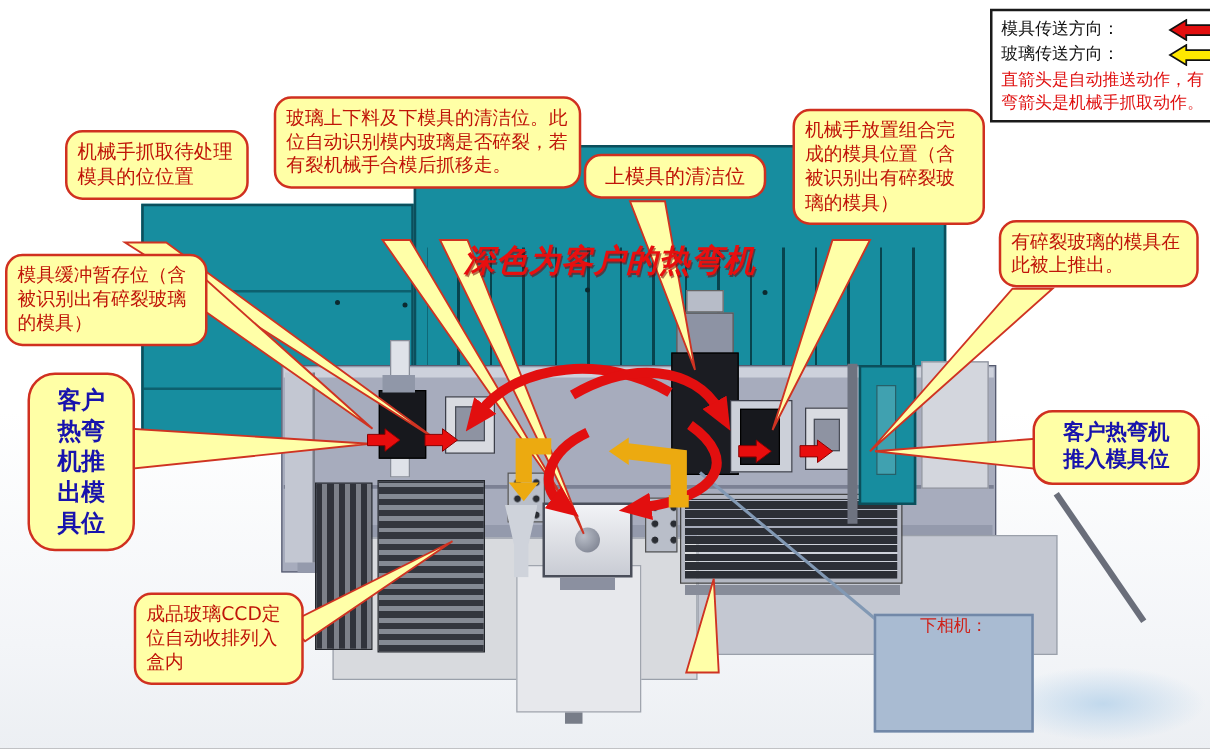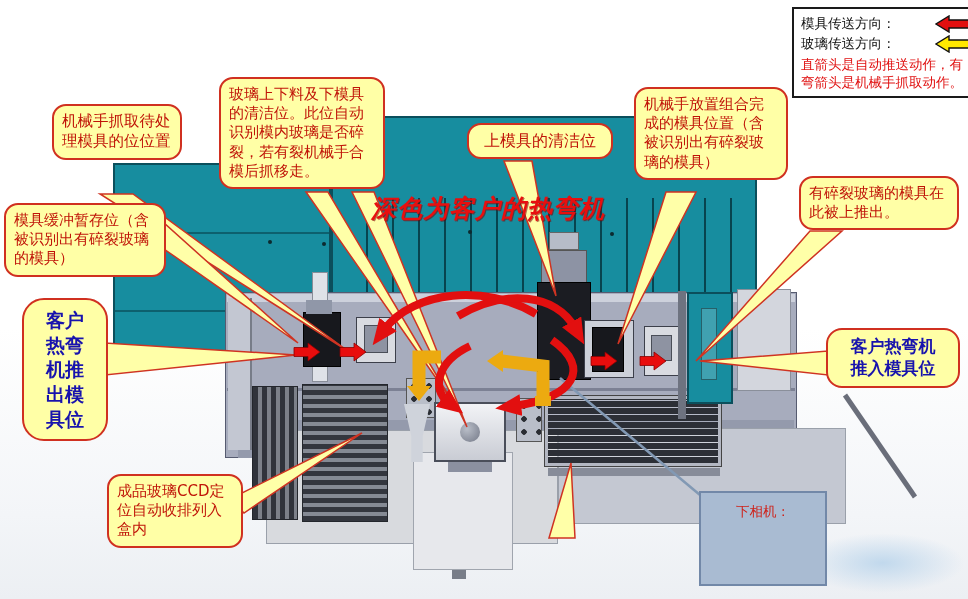--- a/index.html
+++ b/index.html
@@ -27,21 +27,21 @@
   
   .teal{background:#178d9f;border:2px solid #0b4f5c;}
   .seam{background:rgba(6,60,70,.55);}
   #title{
     position:absolute;z-index:31;color:#e80f0f;font-weight:bold;font-size:25px;
     letter-spacing:1px;text-shadow:1px 1px 0 rgba(120,0,0,.55);white-space:nowrap;
   }
   #camera-box{
     position:absolute;z-index:30;box-sizing:border-box;background:#a9bbd2;
     border:2px solid #7288a8;color:#cf2018;font-size:13.5px;line-height:1.3;
-    padding:10px 6px;
+    padding:0 6px;
   }
   #camera-box .t{text-align:center;}
   #svg-overlay{position:absolute;left:0;top:0;z-index:20;pointer-events:none;}
   .dotplate{
     background-color:#b9bec9;border:1px solid #555;
     background-image:radial-gradient(circle at 7px 7px,#2a2d33 2.5px,transparent 3px);
     background-size:15px 13px;
   }
   #watermark{
     position:absolute;left:800px;top:533px;width:165px;height:60px;border-radius:50%;
@@ -175,28 +175,28 @@
     </div>
     <div class="row">
       <span>玻璃传送方向：</span>
       <svg width="40" height="18">
         <polygon points="40,5 16,5 16,1 3,9 16,17 16,13 40,13" fill="#ffe800" stroke="#111" stroke-width="1.4"></polygon>
       </svg>
     </div>
     <div class="note">直箭头是自动推送动作，有弯箭头是机械手抓取动作。</div>
   </div>
 
-  <div class="callout" style="left:52px;top:104px;width:130px;font-size:15.5px;">机械手抓取待处理模具的位位置</div>
+  <div class="callout" style="left:52px;top:104px;width:147px;font-size:15.5px;">机械手抓取待处理模具的位位置</div>
   <div class="callout" style="left:4px;top:203px;width:162px;">模具缓冲暂存位（含被识别出有碎裂玻璃的模具）</div>
   <div class="callout blue pre" style="left:22px;top:298px;width:86px;font-size:19px;line-height:1.3;border-radius:22px;padding:8px 4px;">客户
 热弯
 机推
 出模
 具位</div>
-  <div class="callout" style="left:219px;top:77px;width:166px;">玻璃上下料及下模具的清洁位。此位自动识别模内玻璃是否碎裂，若有裂机械手合模后抓移走。</div>
+  <div class="callout" style="left:219px;top:77px;width:246px;">玻璃上下料及下模具的清洁位。此位自动识别模内玻璃是否碎裂，若有裂机械手合模后抓移走。</div>
   <div class="callout" style="left:634px;top:87px;width:154px;">机械手放置组合完成的模具位置（含被识别出有碎裂玻璃的模具）</div>
   <div class="callout" style="left:467px;top:123px;width:146px;font-size:16px;text-align:center;">上模具的清洁位</div>
   <div class="callout" style="left:799px;top:176px;width:160px;">有碎裂玻璃的模具在此被上推出。</div>
   <div class="callout blue pre" style="left:826px;top:328px;width:134px;font-size:17px;border-radius:16px;">客户热弯机
 推入模具位</div>
   <div class="callout" style="left:107px;top:474px;width:136px;font-size:15px;">成品玻璃CCD定位自动收排列入盒内</div>
 
   <div id="camera-box" style="left:699px;top:491px;width:128px;height:95px;">
     <div class="t">下相机：</div>
   </div>

